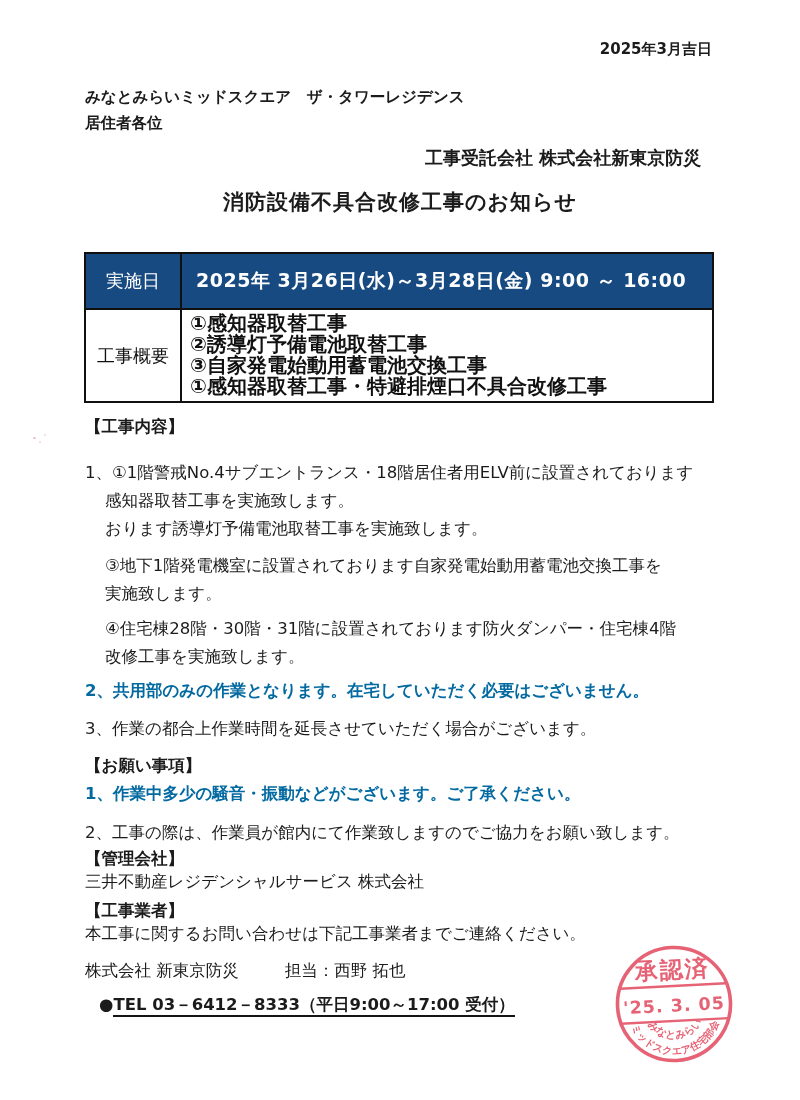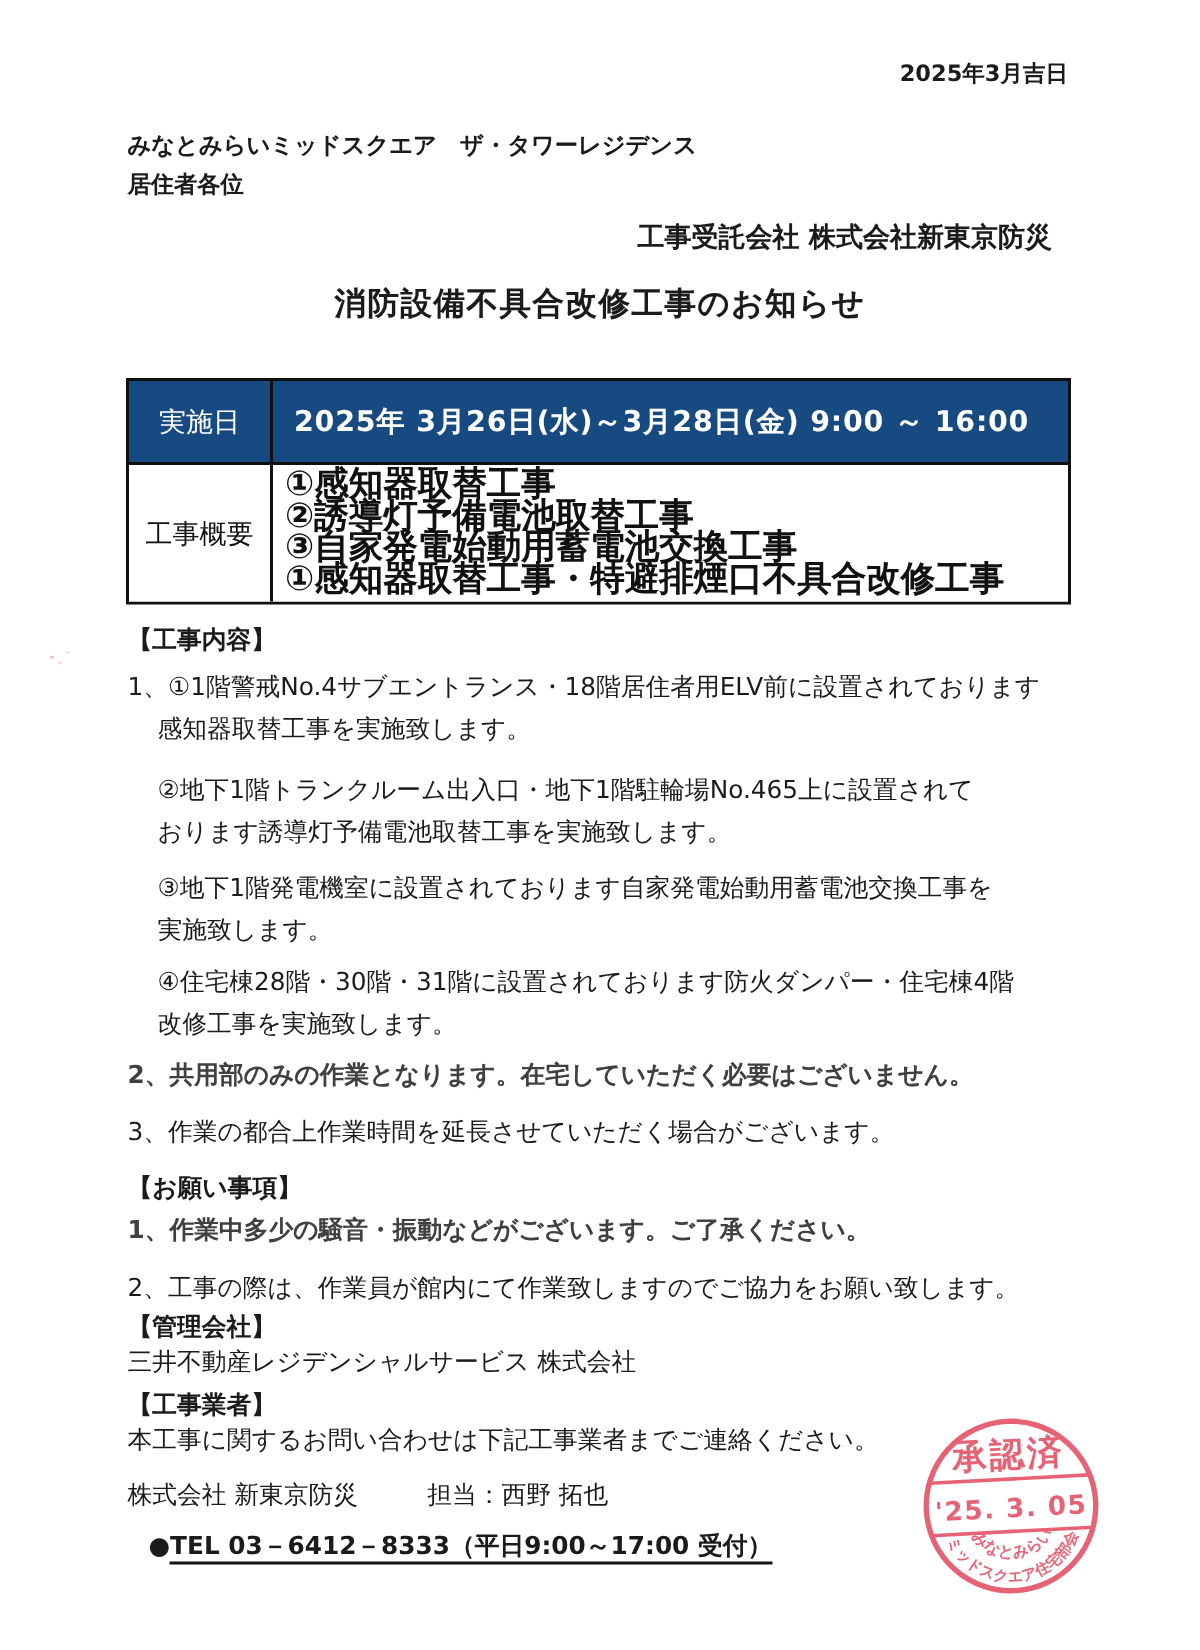--- a/index.html
+++ b/index.html
@@ -14,29 +14,29 @@
                font-size:21px; font-weight:bold; letter-spacing:1px; }
 
   
   .sum-table { position:absolute; left:84px; top:252px; width:630px; border:2px solid #101010; }
   .sum-row { display:flex; }
   .sum-row.blue { background:#174a80; color:#ffffff; height:56px; border-bottom:2px solid #101010; }
   .sum-label { width:96px; display:flex; align-items:center; justify-content:center;
                font-weight:normal; font-size:18px; border-right:2px solid #101010; flex-shrink:0; }
   .sum-value { display:flex; align-items:center; padding-left:14px; font-size:19px; font-weight:bold; letter-spacing:.5px; }
   .sum-row.white { background:#ffffff; color:#111; }
-  .sum-items { padding:3px 8px 4px 8px; font-size:23px; font-weight:bold; line-height:21px; }
+  .sum-items { padding:3px 8px 4px 8px; font-size:20px; font-weight:bold; line-height:21px; }
 
   
   .content { position:absolute; left:85px; top:414px; width:648px; font-size:16.5px; }
   .hline { font-weight:bold; line-height:26px; }
   .line { line-height:28px; }
   .ind { padding-left:20px; }
-  .red { color:#404040; font-weight:bold; }
-  .mt3{margin-top:4px}.mt6{margin-top:6px}.mt7{margin-top:7px}.mt9{margin-top:9px}
+  .red { color:#0369a1; font-weight:bold; }
+  .mt3{margin-top:19px}.mt6{margin-top:6px}.mt7{margin-top:7px}.mt9{margin-top:9px}
   .mt10{margin-top:10px}.mt11{margin-top:11px}.mt13{margin-top:13px}.mt1{margin-top:1px}
   .lh22{line-height:22px}.lh24{line-height:24px}
   .vendor-line { margin-top:13px; line-height:24px; }
   .vendor-contact { display:inline-block; margin-left:46px; }
   .tel-line { margin-top:9px; line-height:26px; padding-left:14px; font-weight:600; }
   .tel-underline { border-bottom:2px solid #141414; padding-bottom:1px; }
 
   
   .stamp { position:absolute; left:612px; top:942px; width:124px; height:124px;
            transform:rotate(-3deg); opacity:.92; }
@@ -79,21 +79,20 @@
       </div>
     </div>
   </div>
 
   <div class="content">
     <div class="hline">【工事内容】</div>
 
     <div class="line mt3">1、①1階警戒No.4サブエントランス・18階居住者用ELV前に設置されております</div>
     <div class="line ind">感知器取替工事を実施致します。</div>
 
-    <div class="line ind mt13">②地下1階トランクルーム出入口・地下1階駐輪場No.465上に設置されて</div>
     <div class="line ind">おります誘導灯予備電池取替工事を実施致します。</div>
 
     <div class="line ind mt9">③地下1階発電機室に設置されております自家発電始動用蓄電池交換工事を</div>
     <div class="line ind">実施致します。</div>
 
     <div class="line ind mt7">④住宅棟28階・30階・31階に設置されております防火ダンパー・住宅棟4階</div>
     <div class="line ind">改修工事を実施致します。</div>
 
     <div class="line red mt6">2、共用部のみの作業となります。在宅していただく必要はございません。</div>
 

